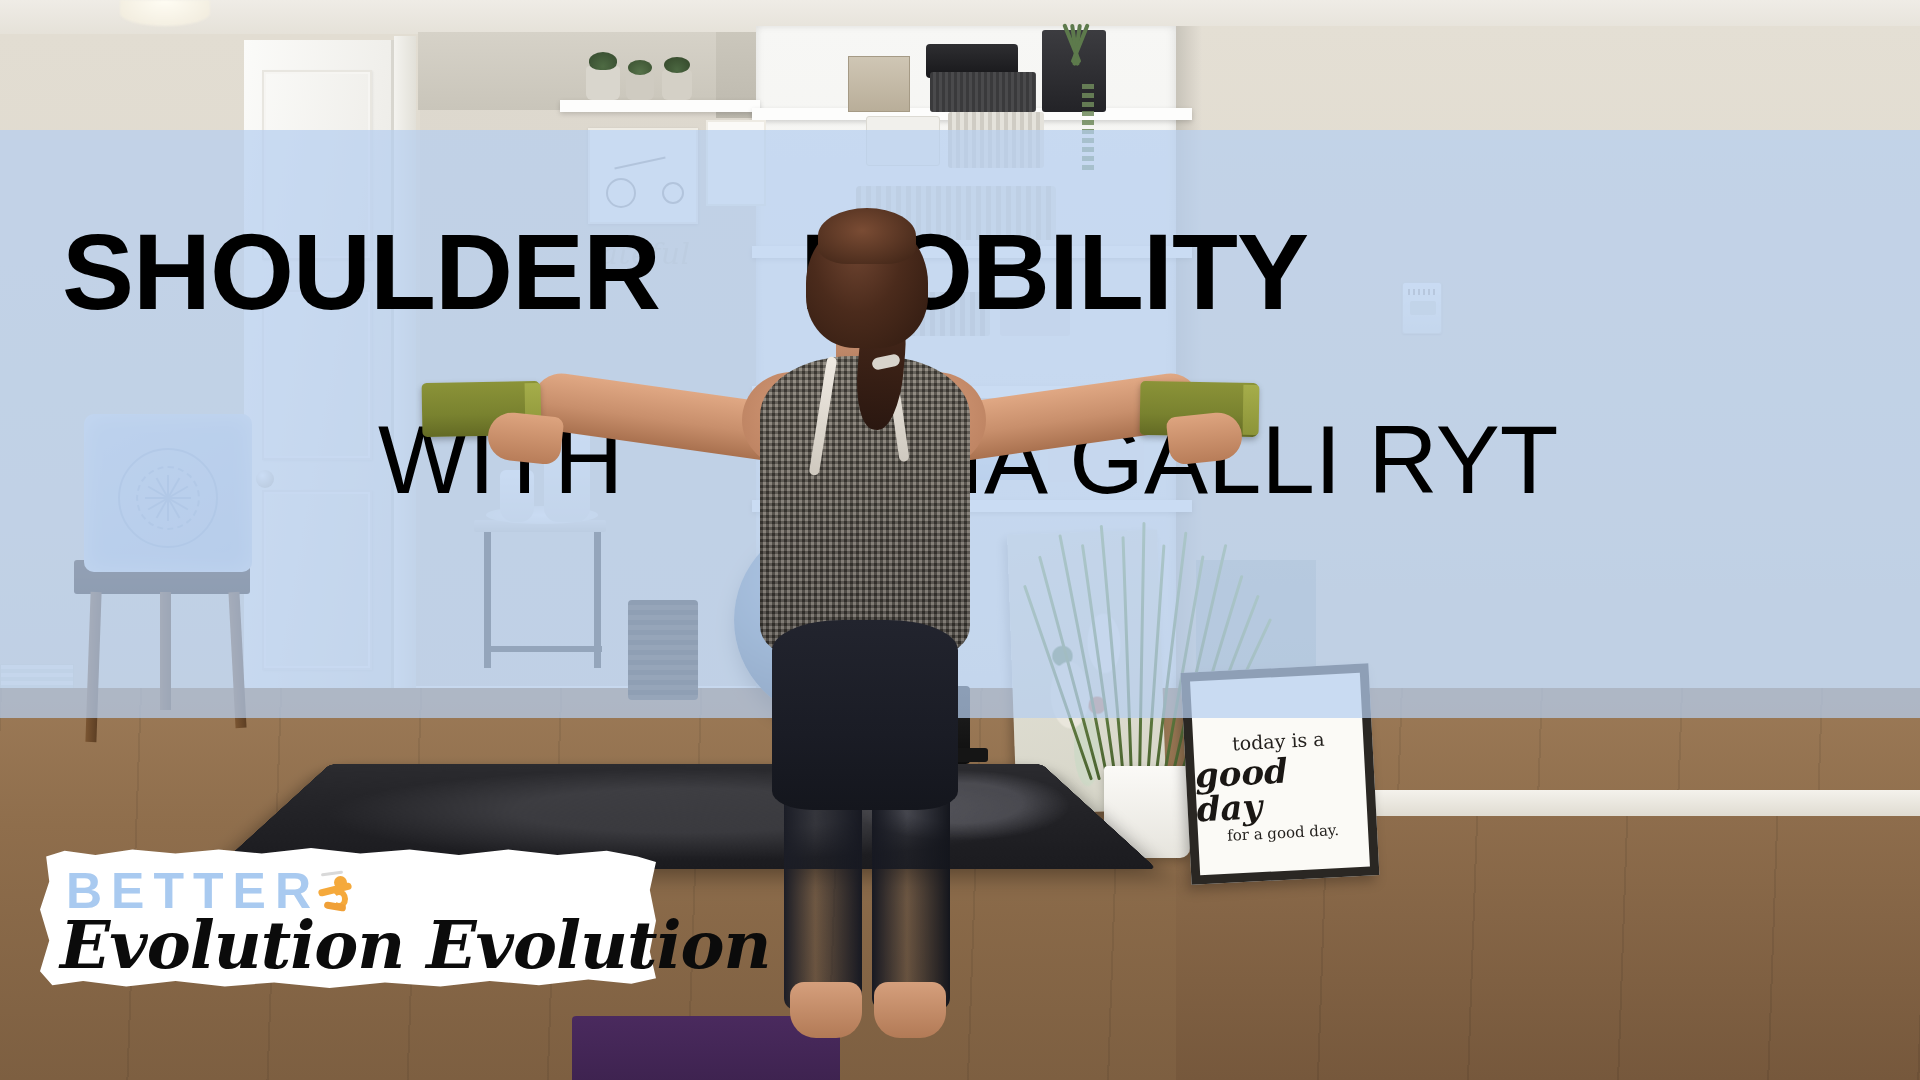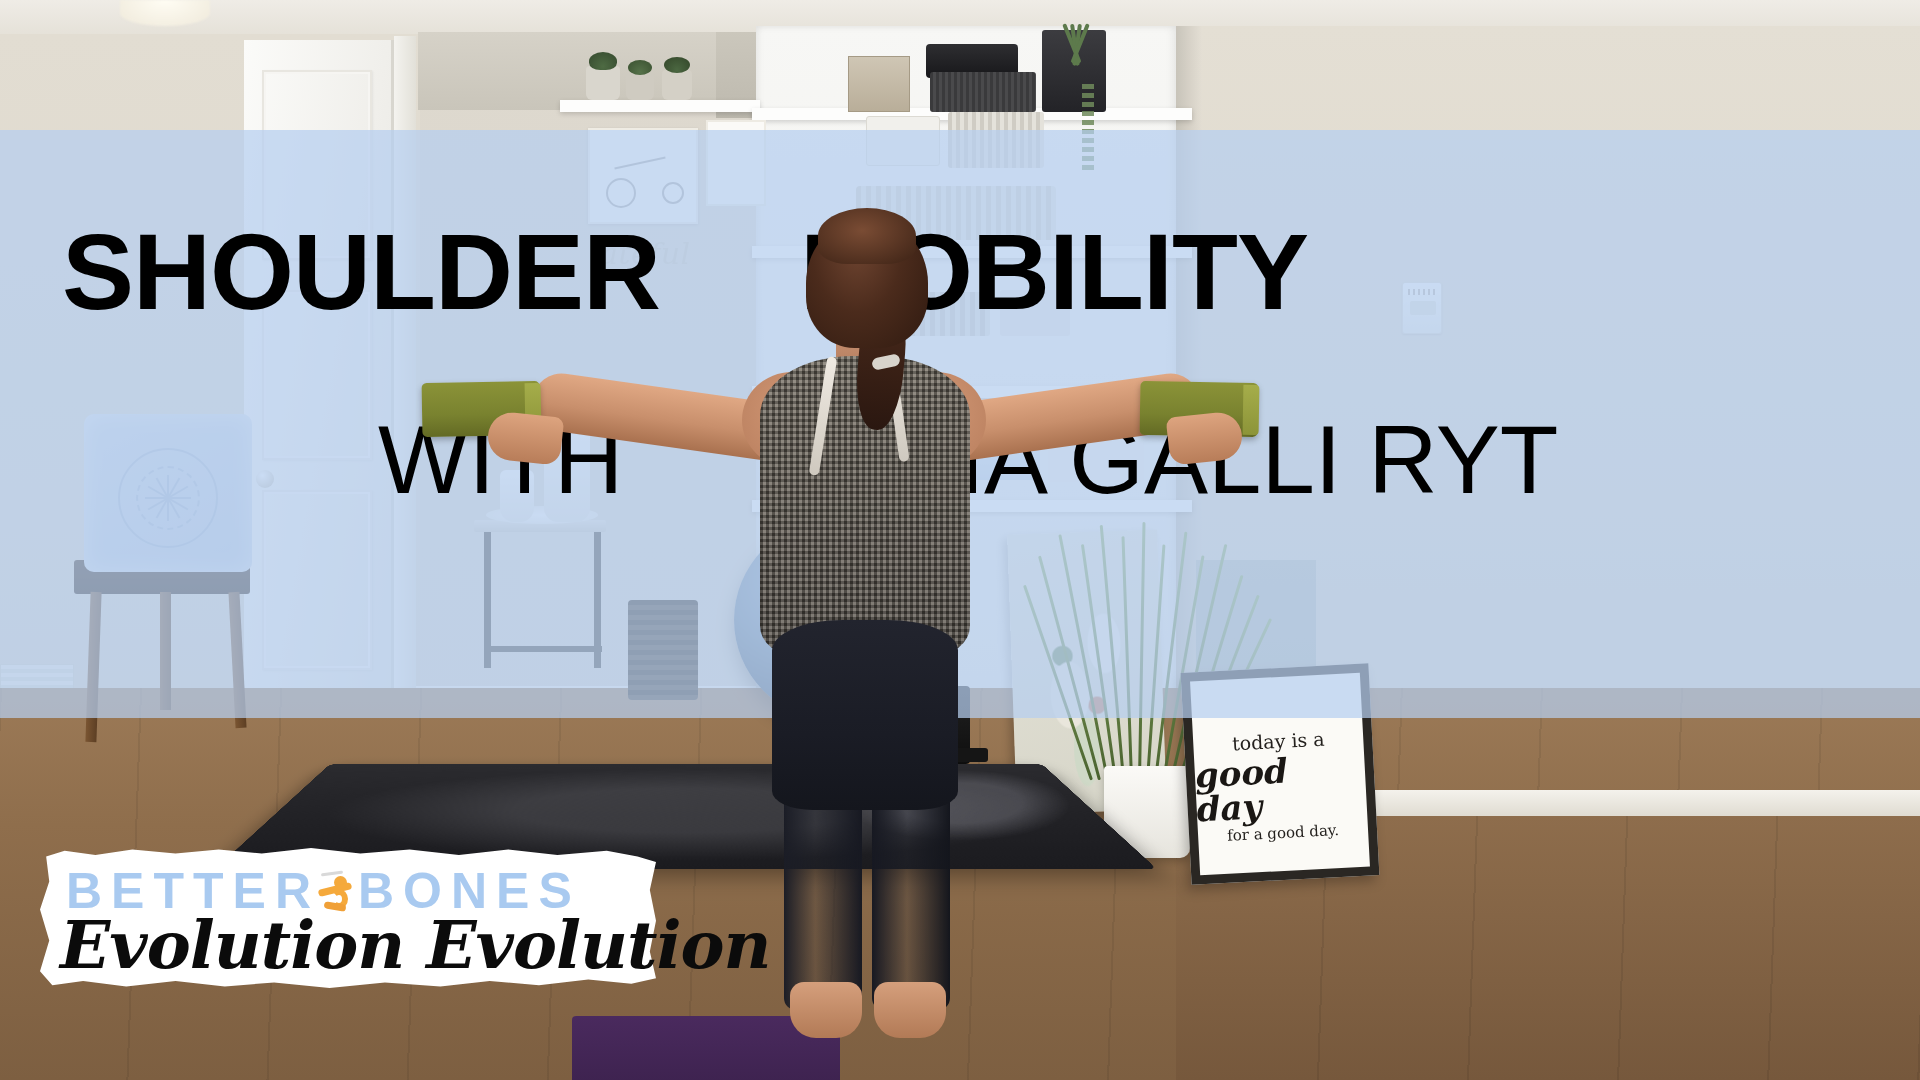--- a/index.html
+++ b/index.html
@@ -529,18 +529,17 @@
     <div class="logo-brush"></div>
     <div class="logo-row1">
       <span class="logo-better">BETTER</span>
       <span class="yoga-icon">
         <span class="tick"></span>
           <span class="head"></span>
           <span class="arms"></span>
           <span class="body"></span>
           <span class="leg"></span>
       </span>
-      <span class="logo-bones">BONES</span>
     </div>
     <div class="logo-row2">Evolution Evolution</div>
   </div>
 
 </div>
 
 </body></html>

